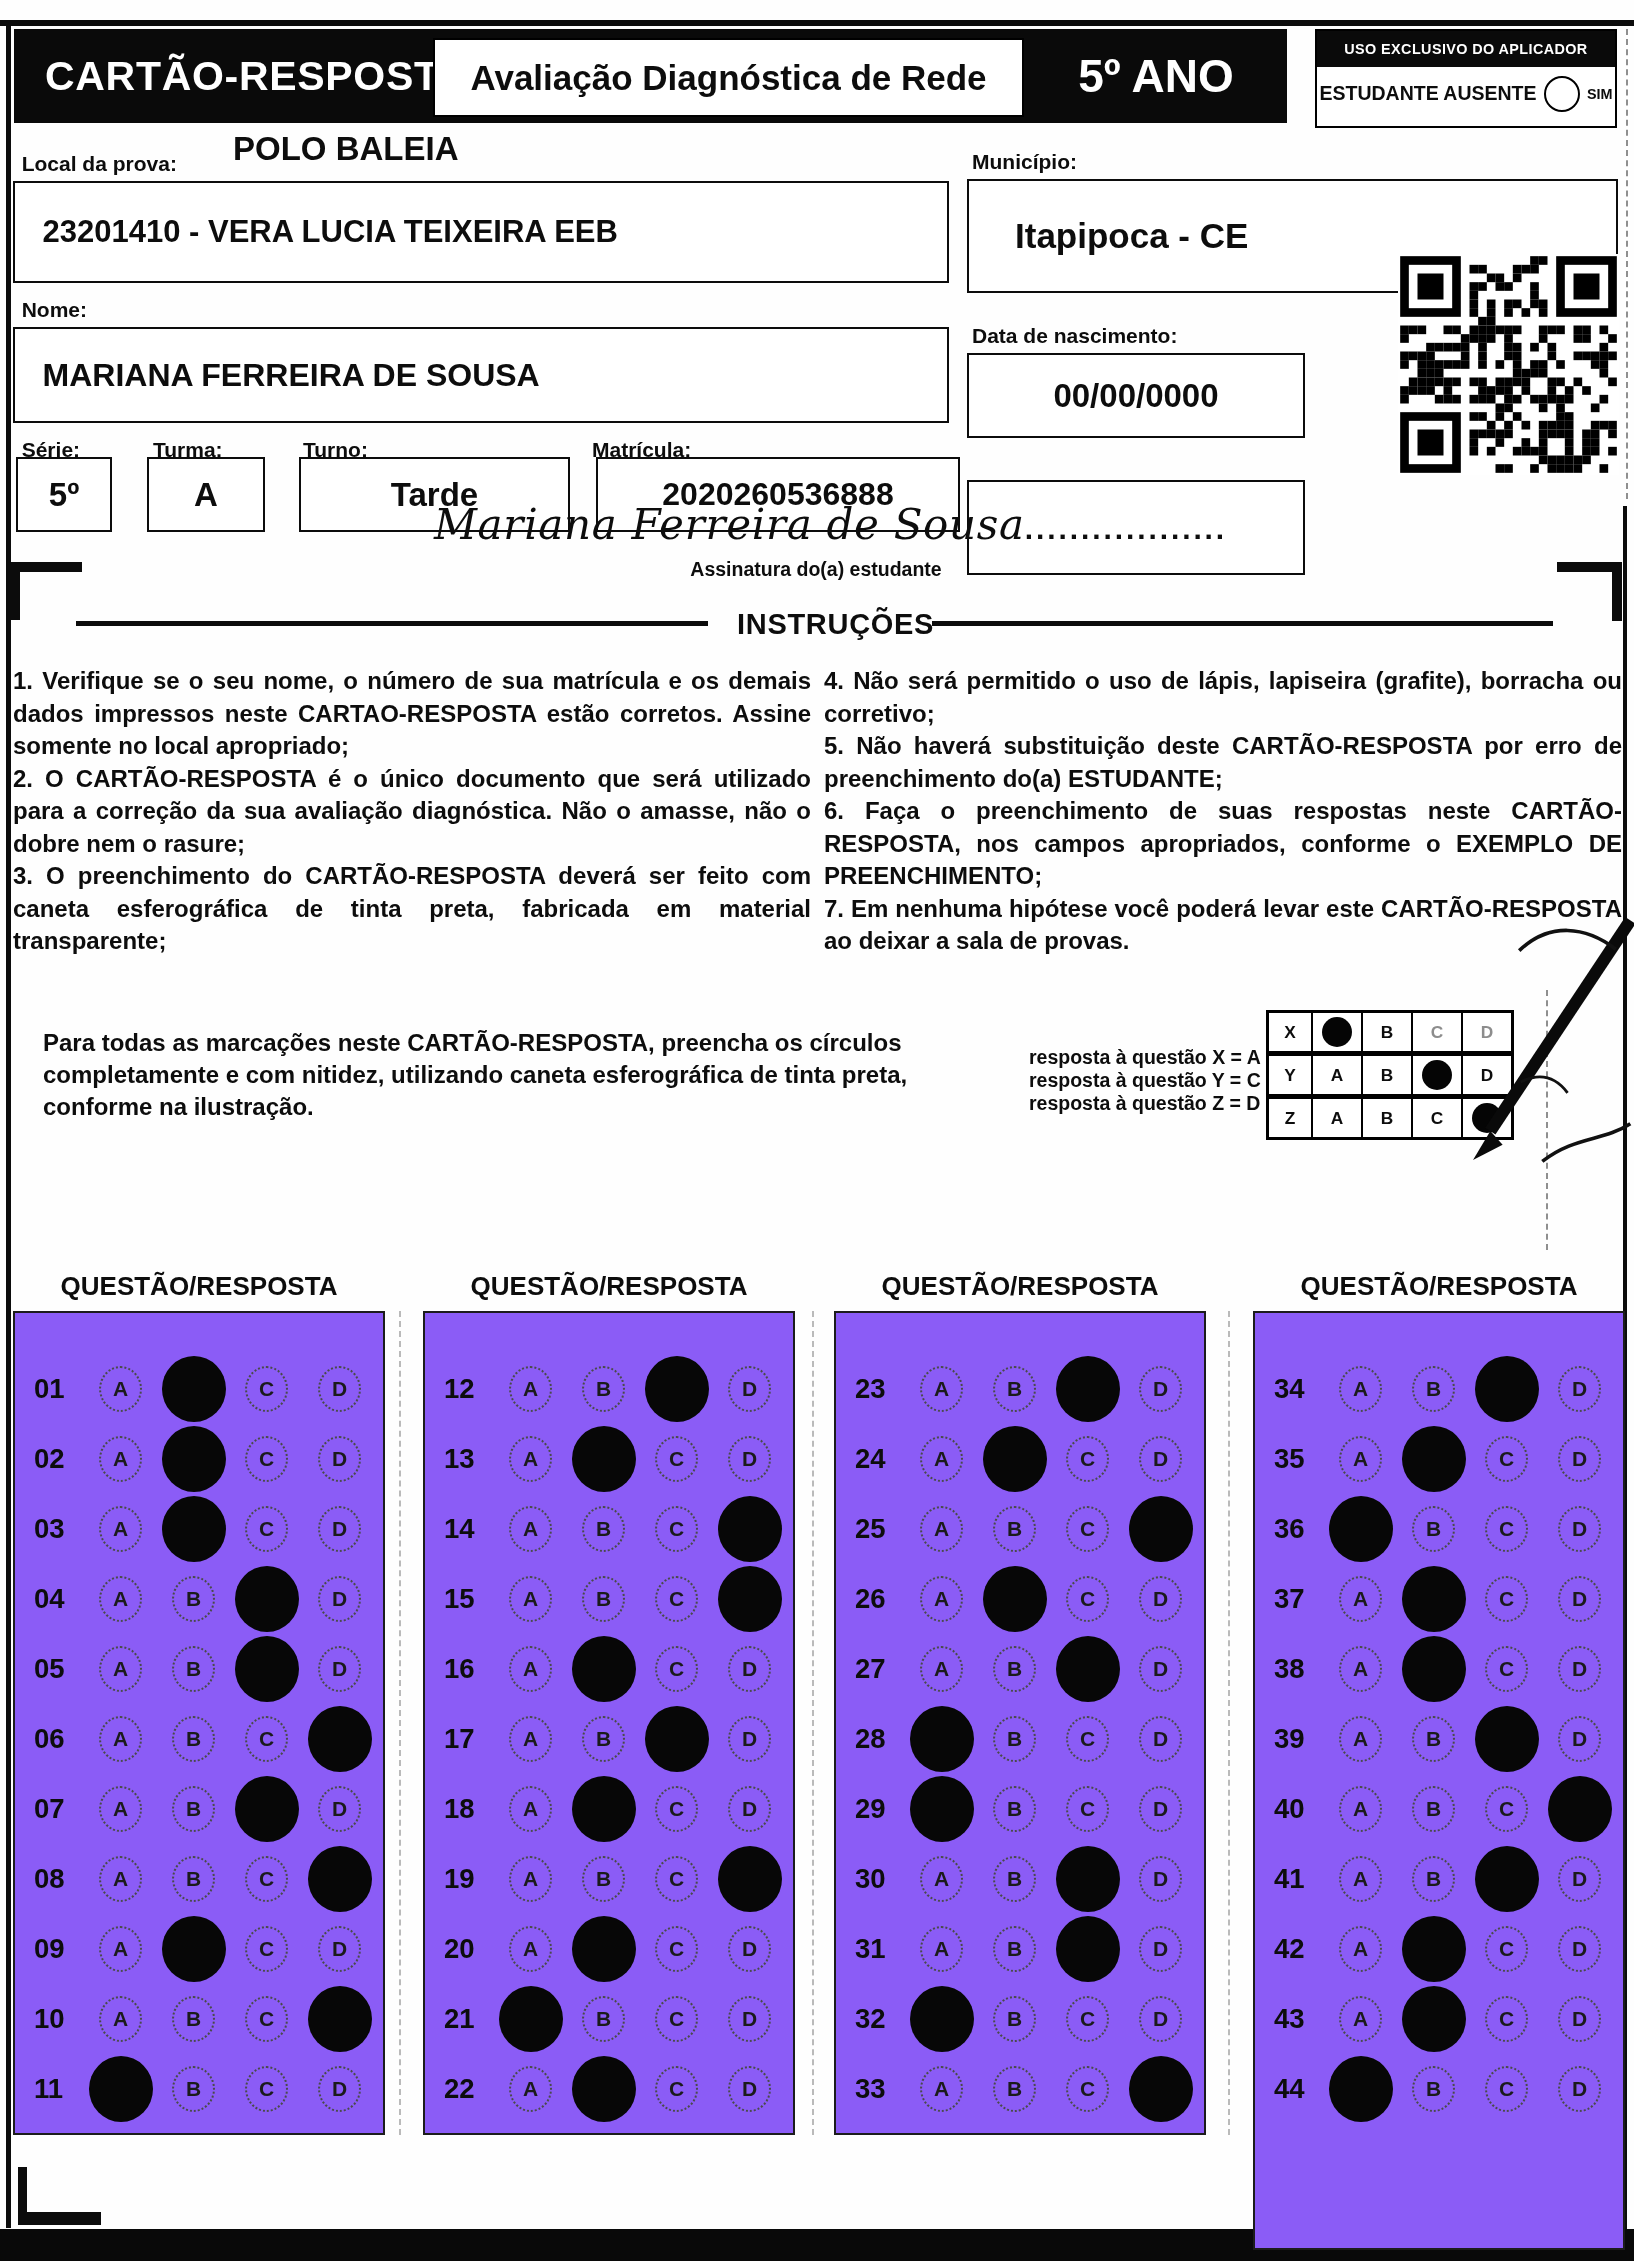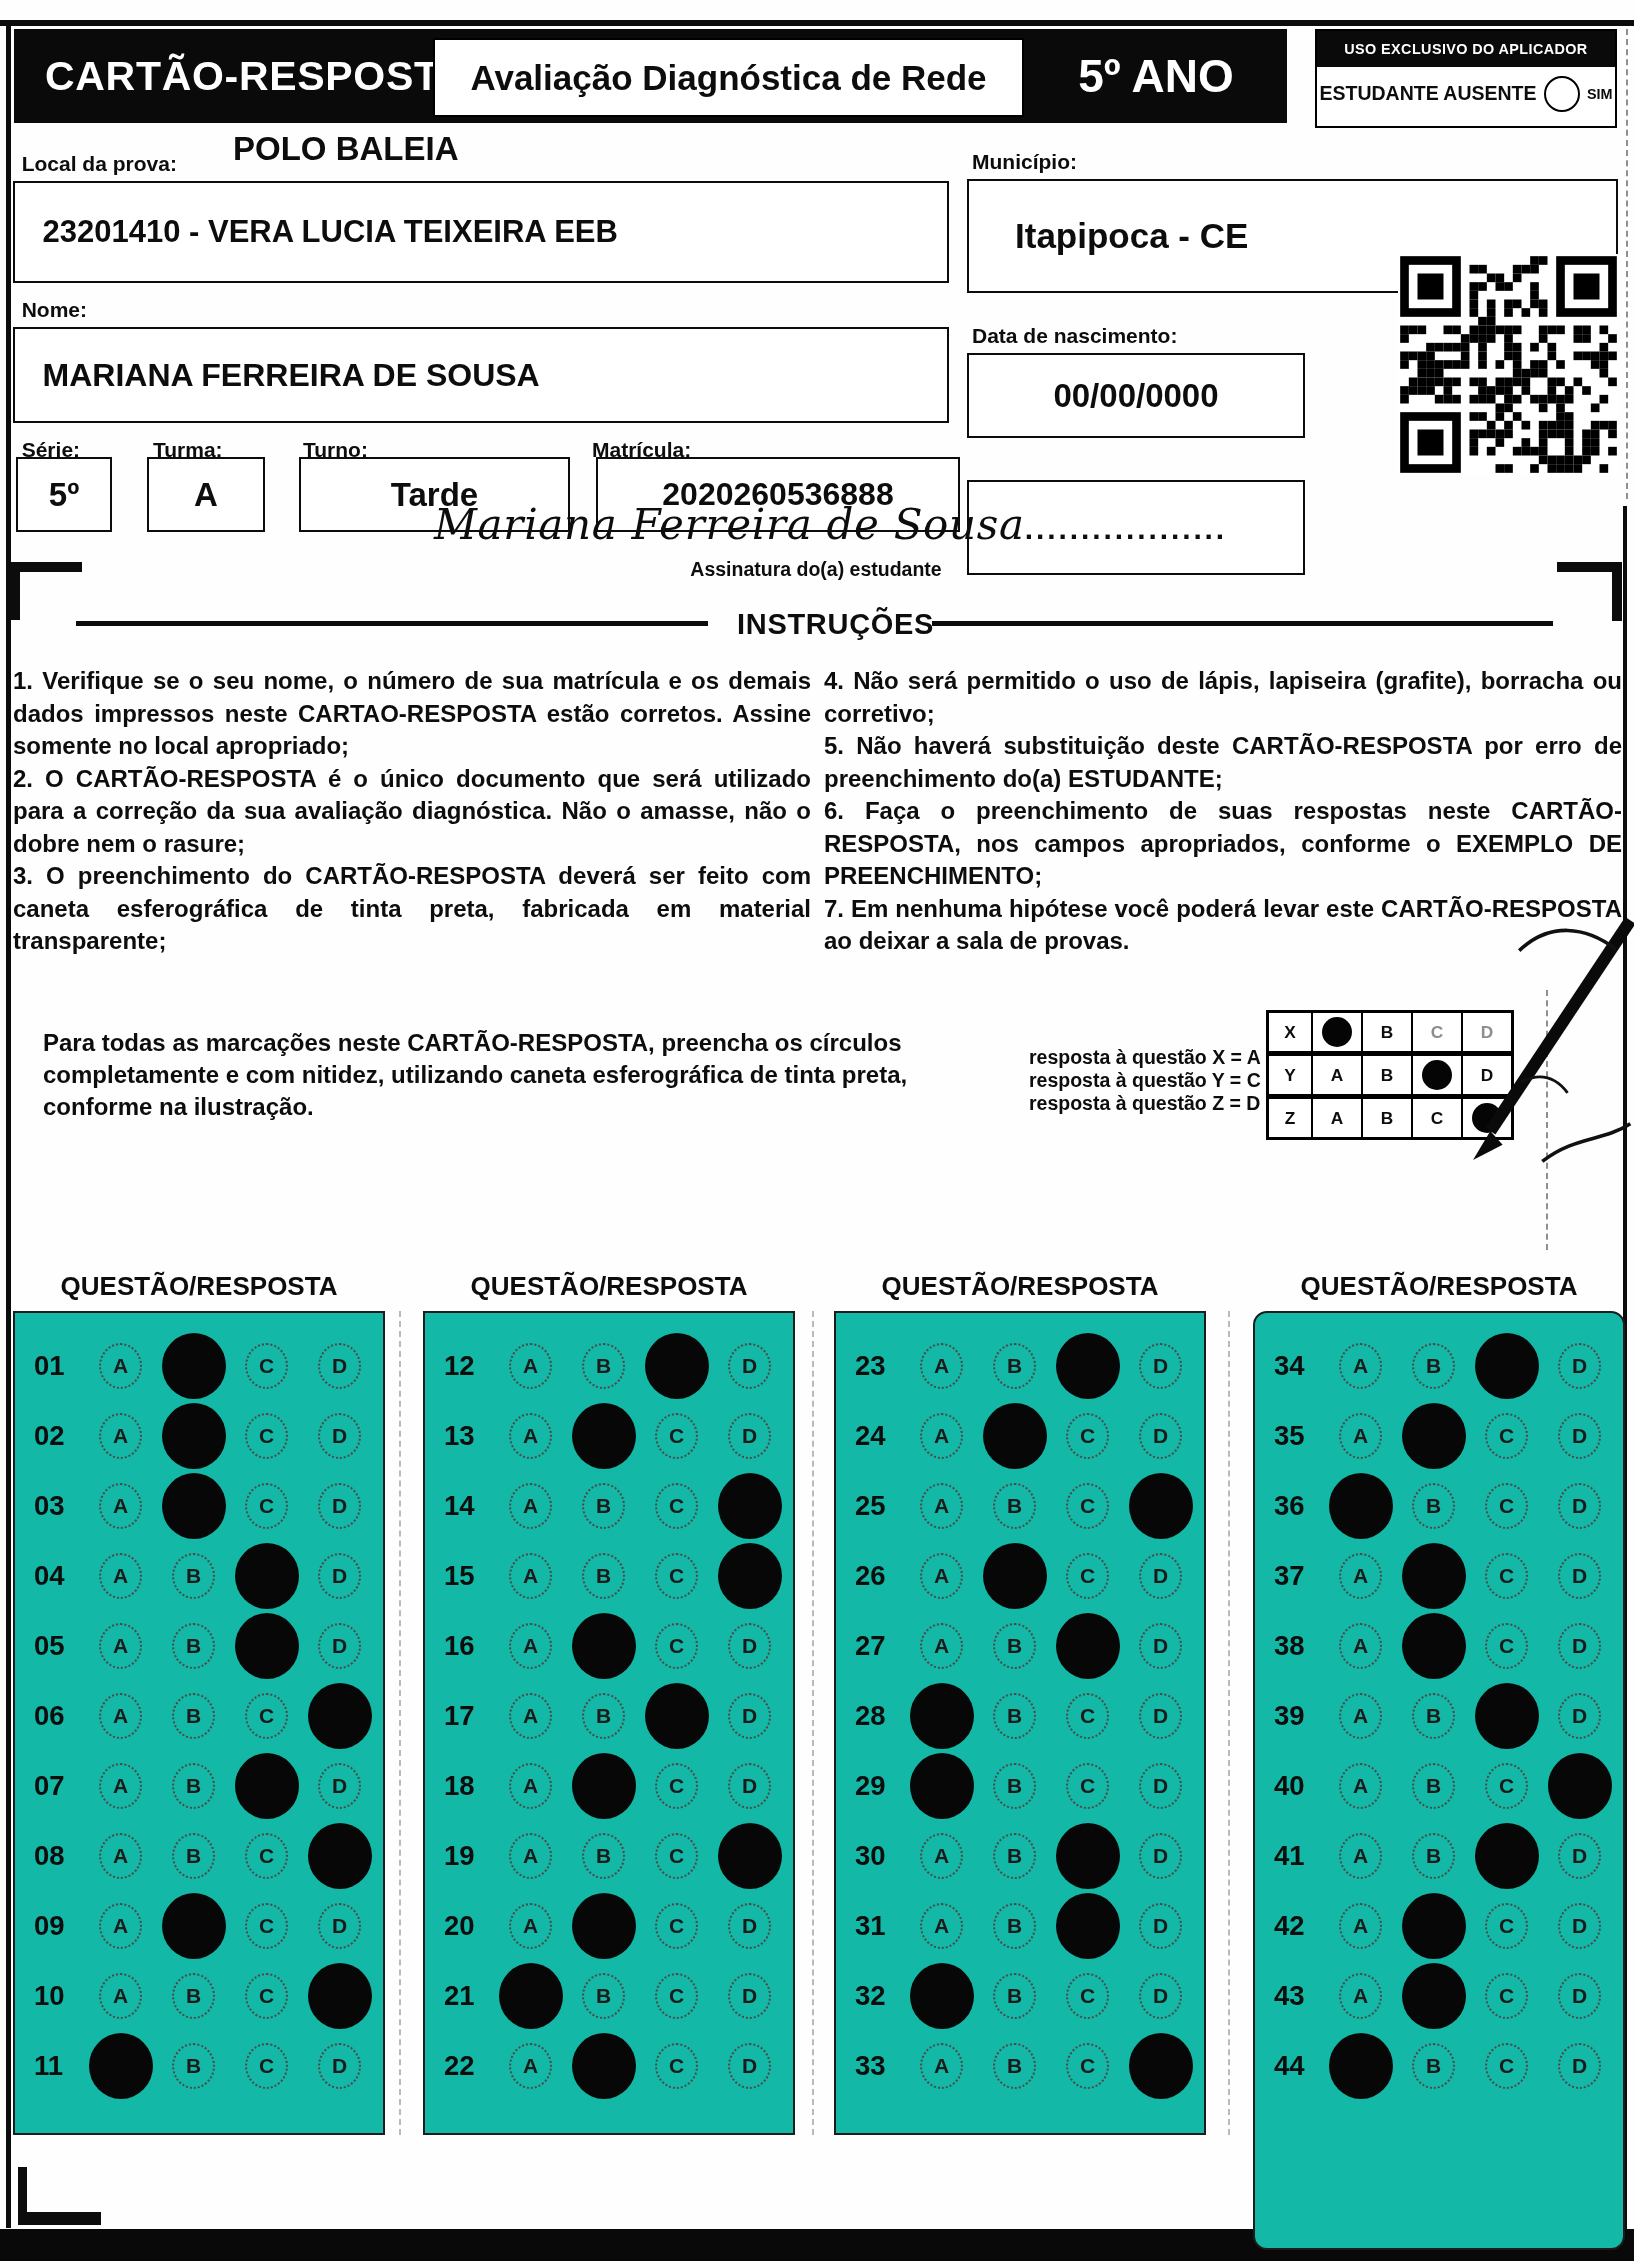--- a/index.html
+++ b/index.html
@@ -43,22 +43,22 @@
   .ex-grid{position:absolute;border:3.6px solid #000;background:#fff;}
   .ex-row{display:flex;border-top:5px solid #000;}
   .ex-row:first-child{border-top:none;}
   .ex-cell{width:48px;height:38px;border-left:2.2px solid #000;display:flex;align-items:center;justify-content:center;
            font-size:17.3px;font-weight:bold;}
   .ex-cell:first-child{width:42px;border-left:none;}
   .ex-cell.faint{color:#8d8d8d;}
   .ex-dot{width:30px;height:30px;background:#050505;border-radius:50%;}
   
   .agrid-header{position:absolute;width:372px;text-align:center;font-size:26px;font-weight:bold;}
-  .answers-box{position:absolute;width:372px;border:2.2px solid #1c1c1c;background:#14b8a6;box-sizing:border-box;
-               padding-top:18px;}
+  .answers-box{position:absolute;width:372px;border:2.2px solid #1c1c1c;background:#8b5cf6;box-sizing:border-box;
+               padding-top:41px;}
   .arow{display:flex;align-items:center;height:70px;}
   .qnum{width:69px;padding-left:19px;font-size:27.5px;font-weight:bold;box-sizing:border-box;}
   .cell{width:73px;display:flex;align-items:center;justify-content:center;}
   .bubble{width:43px;height:46px;border:2.2px dotted #4a4a4a;border-radius:50%;display:flex;align-items:center;
           justify-content:center;font-size:21px;font-weight:bold;color:#1b1b1b;box-sizing:border-box;}
   .bubble.filled{width:64px;height:66px;background:#070707;border:none;}
   .qr{position:absolute;}
   .botbar{position:absolute;left:0;top:2229px;width:1634px;height:32.5px;background:#090909;}
 </style>
 </head>
@@ -929,21 +929,21 @@
           <span class="bubble">B</span>
         </span>
         <span class="cell">
           <span class="bubble">C</span>
         </span>
         <span class="cell">
           <span class="bubble filled"></span>
         </span>
       </div>
     </div>
-  <div class="answers-box" style="left:1253px;top:1311px;height:939px;border-radius:14px;">
+  <div class="answers-box" style="left:1253px;top:1311px;height:939px;">
       <div class="arow">
         <span class="qnum">34</span>
         <span class="cell">
           <span class="bubble">A</span>
         </span>
         <span class="cell">
           <span class="bubble">B</span>
         </span>
         <span class="cell">
           <span class="bubble filled"></span>

